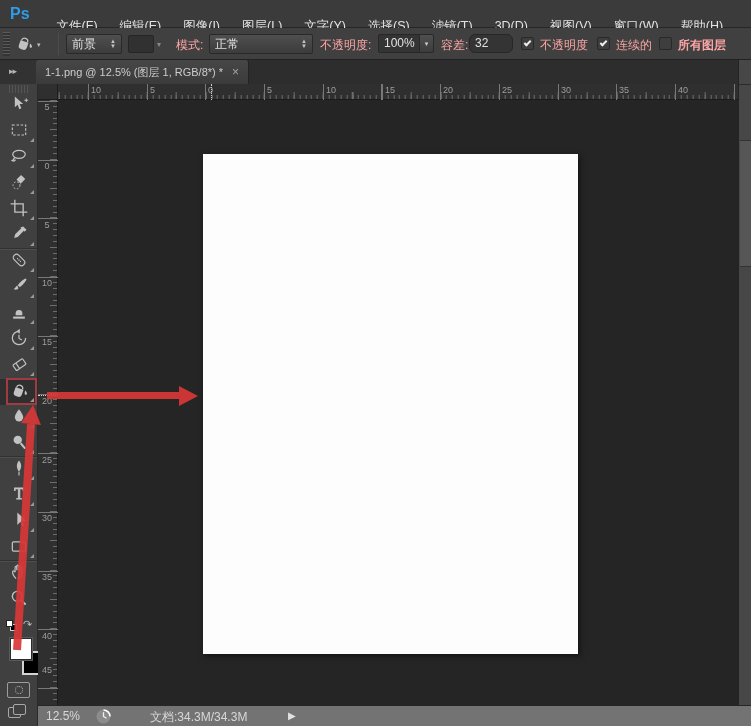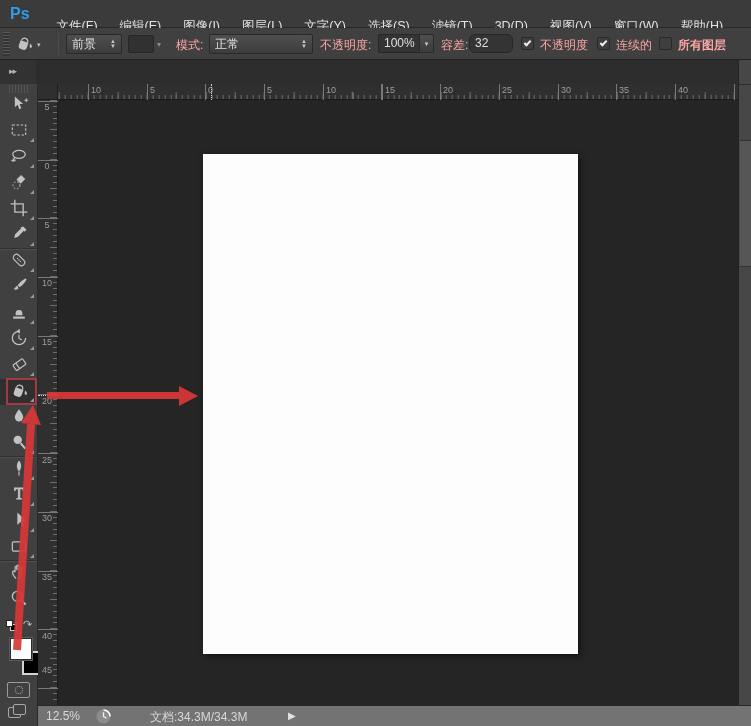--- a/index.html
+++ b/index.html
@@ -173,20 +173,24 @@
   <div class="checkbox cb2 on">
       <span class="checkmark"></span>
     </div>
   <span class="obar-label cb2-label">连续的</span>
   <div class="checkbox cb3"></div>
   <span class="obar-label cb3-label">所有图层</span>
 </div>
 
 <div class="tabbar">
   <div class="panel-collapse">▸▸</div>
+  <div class="doc-tab">
+    <span>1-1.png @ 12.5% (图层 1, RGB/8*) *</span>
+    <span class="tab-close">×</span>
+  </div>
 </div>
 
 <div class="toolbar">
   <div class="toolbar-grip"></div>
 
   <div class="tool">
       <span><svg class="ticon" viewBox="0 0 24 24">
           <path class="fill" d="M7 3v13l3.4-3 2 5.2 2.4-1-2-5.2H17z"></path>
           <path class="nofill" stroke-width="1.2" d="M18.5 7.5h4.5M20.7 5.3v4.4"></path>
         </svg></span>

